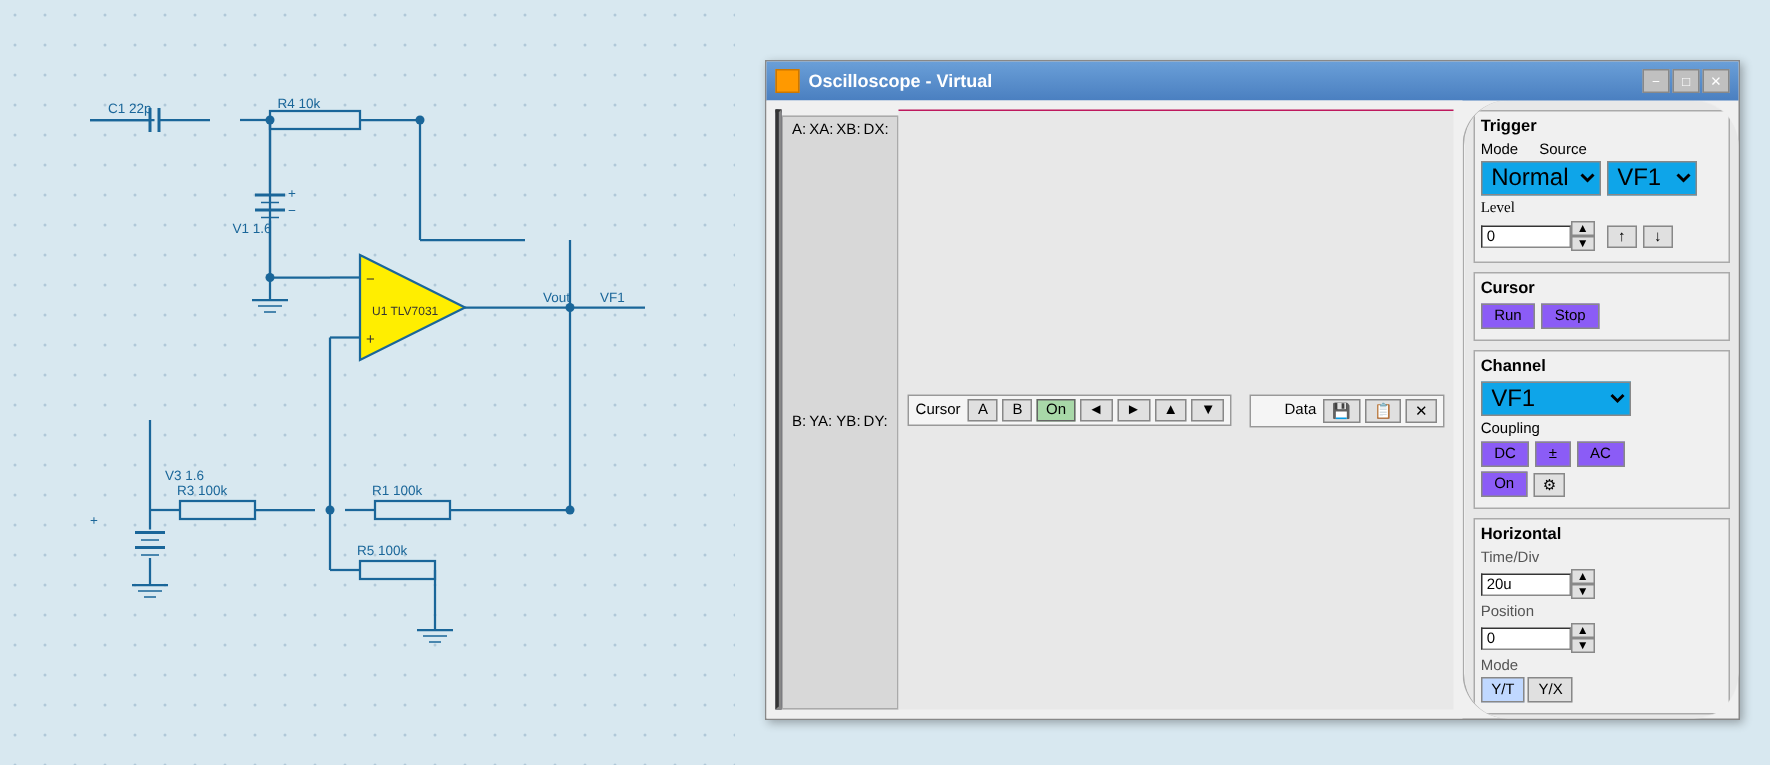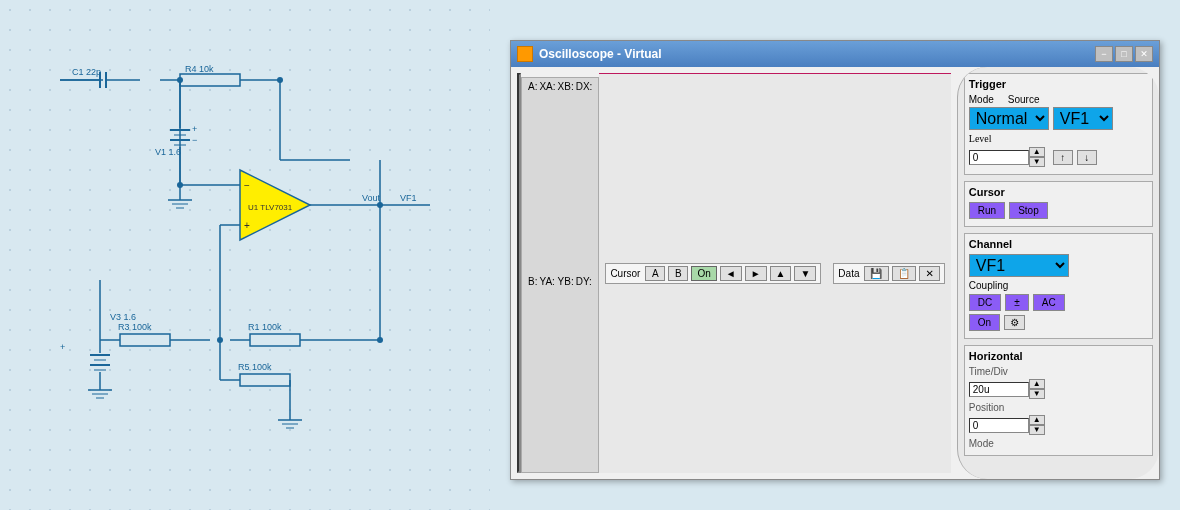--- a/index.html
+++ b/index.html
@@ -484,21 +484,21 @@
           <span style="font-size:10px;margin-right:2px;">Cursor</span>
           <button class="ctrl-btn">A</button>
           <button class="ctrl-btn">B</button>
           <button class="ctrl-btn ctrl-btn-active">On</button>
           <button class="ctrl-btn">◄</button>
           <button class="ctrl-btn">►</button>
           <button class="ctrl-btn">▲</button>
           <button class="ctrl-btn">▼</button>
         </div>
         <div class="data-section">
-          <span style="font-size:10px;margin-right:2px;">Data</span>
+          <span style="font-size:10px;margin-right:2px;margin-left:18px;">Data</span>
           <button class="ctrl-btn">💾</button>
           <button class="ctrl-btn">📋</button>
           <button class="ctrl-btn">✕</button>
         </div>
       </div>
     </div>
 
     <div class="osc-right-panel">
 
       <div class="panel-section">
@@ -578,18 +578,24 @@
         <div class="panel-row">
           <div class="input-spin">
             <input type="text" class="panel-input" value="0" style="">
             <div class="spin-btn">
               <div class="spin-up">▲</div>
               <div class="spin-dn">▼</div>
             </div>
           </div>
         </div>
         <div class="section-label">Mode</div>
+        <div class="panel-row">
+          <div class="mode-btn-group">
+            <button class="mode-btn mode-btn-active">Y/T</button>
+            <button class="mode-btn">Y/X</button>
+          </div>
+        </div>
 
       </div>
 
     </div>
   </div>
 </div>
 
 </body></html>

